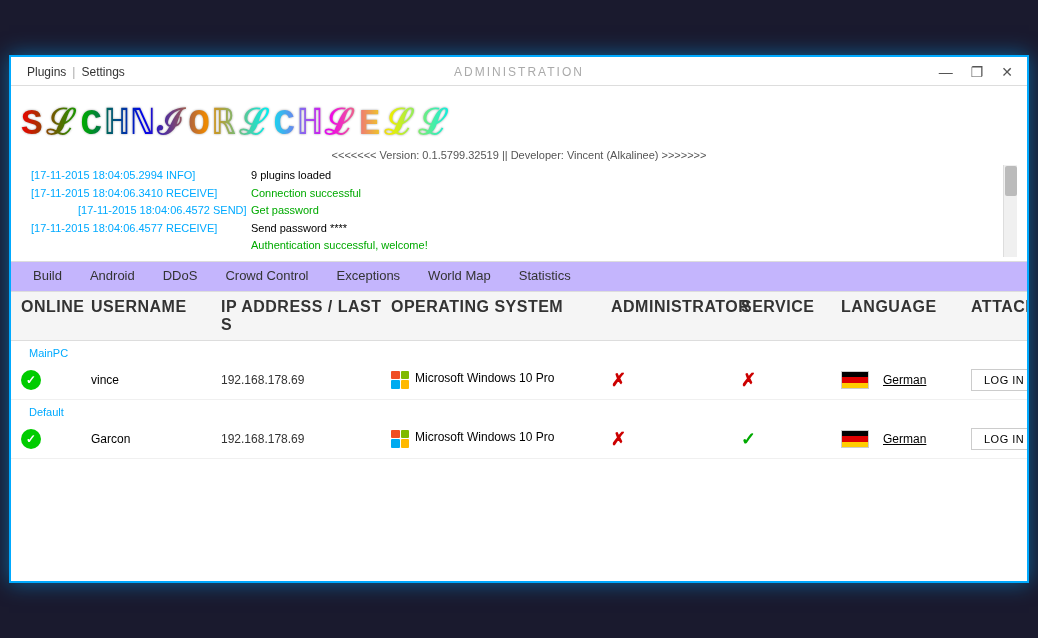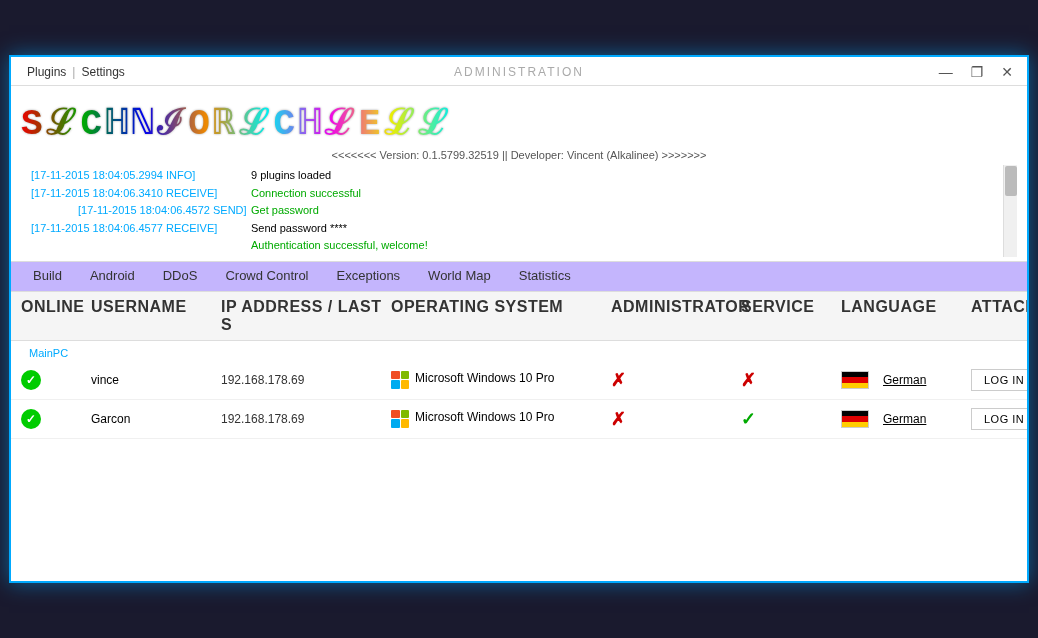--- a/index.html
+++ b/index.html
@@ -296,20 +296,21 @@
           <div class="flag-stripe" style="background:#dd0000;"></div>
           <div class="flag-stripe" style="background:#ffcc00;"></div>
         </div>
         <span>German</span>
       </div>
       <div>
         <button class="login-btn">LOG IN</button>
       </div>
     </div>
 
+    <div class="group-label">Default</div>
     <div class="table-row">
       <div class="cell-online">
         <div class="online-dot">✓</div>
       </div>
       <div>Garcon</div>
       <div class="cell-ip">192.168.178.69</div>
       <div class="cell-os">
         <div class="win-icon">
           <div class="win-quad" style="background:#f04e23;"></div>
           <div class="win-quad" style="background:#7fba00;"></div>

